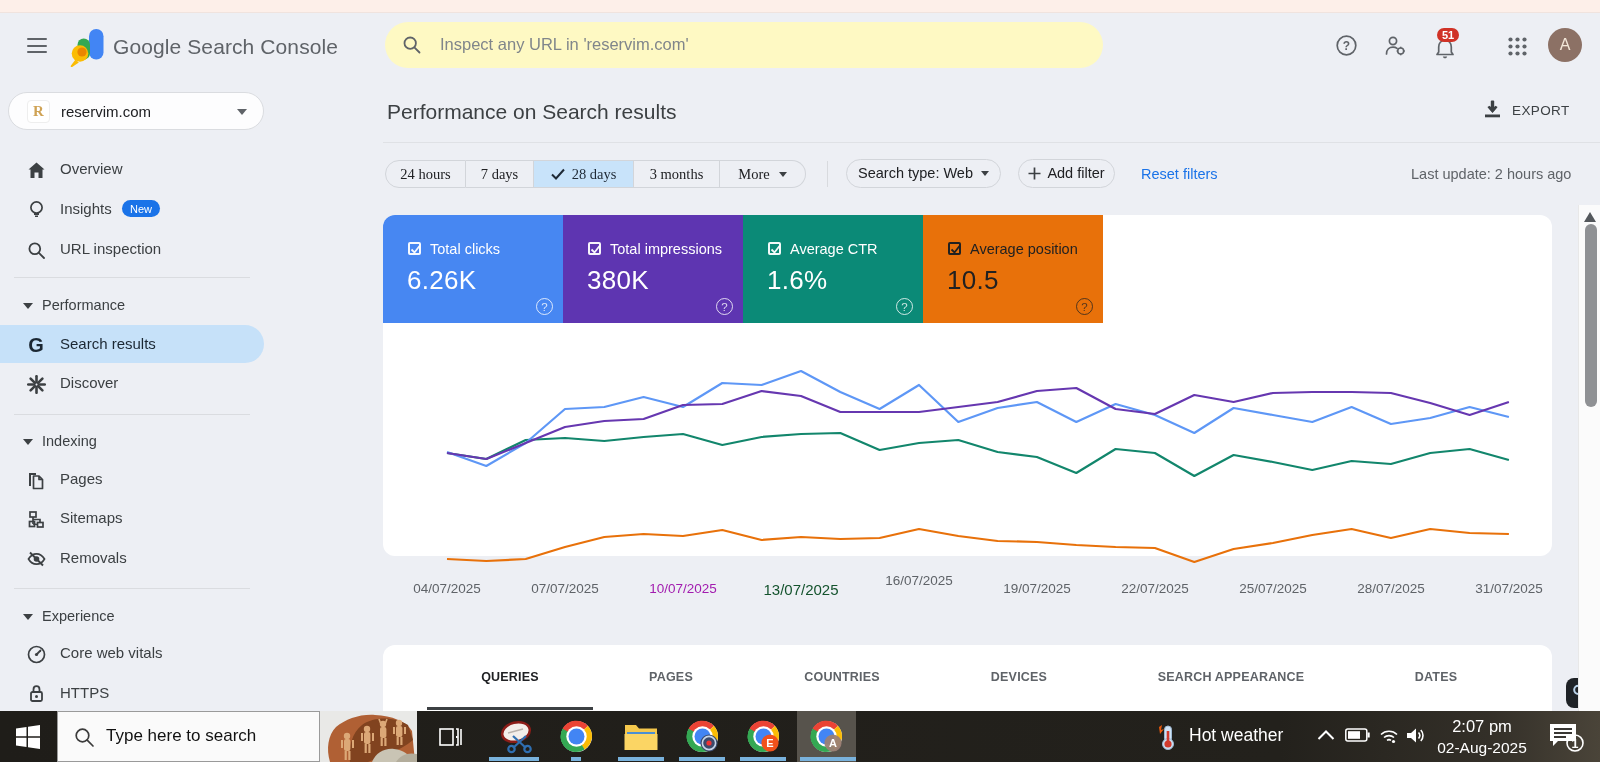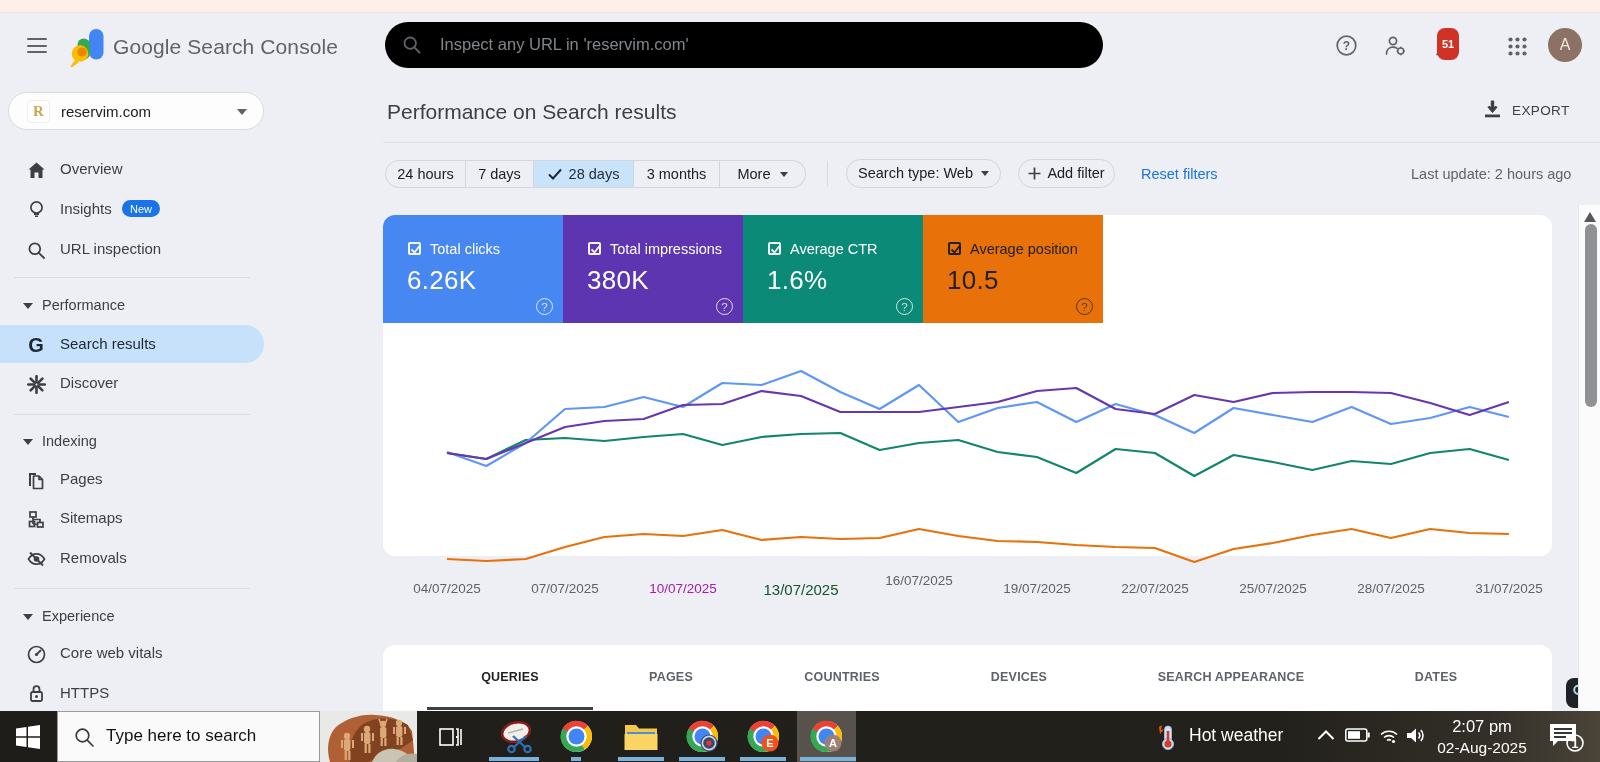--- a/index.html
+++ b/index.html
@@ -4,21 +4,21 @@
 <style>
   * { margin:0; padding:0; box-sizing:border-box; }
   html,body { width:1600px; height:762px; overflow:hidden; }
   body { font-family:"Liberation Sans", sans-serif; background:#edeff4; position:relative; }
   .abs { position:absolute; }
   
   #topstrip { left:0; top:0; width:1600px; height:13px; background:#fdefe9; border-bottom:1px solid #f0e3de; }
   
   #hamburger div { position:absolute; left:27px; width:20px; height:2.4px; background:#5f6368; border-radius:1px; }
   #gsc-title { left:113px; top:35px; font-size:21px; color:#5f6368; letter-spacing:0.1px; }
-  #searchpill { left:385px; top:22px; width:718px; height:46px; background:#000000; border-radius:23px; }
+  #searchpill { left:385px; top:22px; width:718px; height:46px; background:#fef9c3; border-radius:23px; }
   #searchpill .ph { position:absolute; left:55px; top:13px; font-size:16.5px; color:#80868b; }
   
   #proppill { left:8px; top:92px; width:256px; height:38px; background:#fdfdfe; border:1px solid #dadce0; border-radius:19px; }
   #proppill .fav { position:absolute; left:18px; top:7px; width:23px; height:23px; border-radius:4px; background:#fff; border:1px solid #eee; }
   #proppill .nm { position:absolute; left:52px; top:10px; font-size:15px; color:#202124; font-weight:500;}
   .caret { width:0; height:0; border-left:5px solid transparent; border-right:5px solid transparent; border-top:6px solid #5f6368; }
   .mi { position:absolute; left:0; width:264px; height:40px; }
   .mi .ic { position:absolute; left:27px; top:11px; width:19px; height:19px; }
   .mi .lb { position:absolute; left:60px; top:10px; font-size:15px; color:#3c4043; }
   .sect { position:absolute; left:0; width:264px; height:30px; }
@@ -27,21 +27,21 @@
   .sdiv { position:absolute; left:14px; width:236px; height:1px; background:#dadce0; }
   #selitem { left:0; top:325px; width:264px; height:38px; background:#c6e1f9; border-radius:0 19px 19px 0; }
   .newbadge { position:absolute; left:122px; top:2px; background:#1a73e8; color:#fff; font-size:11px; font-weight:500; padding:2.5px 8px; border-radius:10px; }
   
   #ptitle { left:387px; top:100px; font-size:21px; color:#3c4043; }
   #export { left:1484px; top:100px; }
   #export span { position:absolute; left:28px; top:3px; font-size:13.5px; font-weight:500; letter-spacing:0.4px; color:#3c4043; }
   #hdivider { left:383px; top:142px; width:1217px; height:1px; background:#dfe1e5; }
   
   .seg { position:absolute; top:160px; height:28px; border:1px solid #d2d5da; border-left:none; font-size:14.5px; color:#202124; text-align:center; background:transparent; }
-  .seg span { display:inline-block; margin-top:4.5px; }
+  .seg span { display:inline-block; margin-top:4.5px;font-family:Liberation Serif, serif; }
   .chip { position:absolute; top:159px; height:29px; border:1px solid #d2d5da; border-radius:15px; font-size:14.5px; color:#202124; }
   #resetf { left:1141px; top:166px; font-size:14.5px; color:#1a73e8; }
   #lastupd { left:1411px; top:166px; font-size:14.5px; color:#5f6368; }
   
   #bigcard { left:383px; top:215px; width:1169px; height:341px; background:#fff; border-radius:12px; }
   .mcard { position:absolute; top:0; width:180px; height:108px; }
   .mcard .cb { position:absolute; left:25px; top:27px; width:13px; height:13px; border:2px solid rgba(255,255,255,.95); border-radius:2px; }
   .mcard .cb svg { position:absolute; left:0px; top:0px; }
   .mcard .lb { position:absolute; left:47px; top:26px; font-size:14.5px; font-weight:500; color:#fff; }
   .mcard .val { position:absolute; left:24px; top:50px; font-size:26px; color:#fff; letter-spacing:0.3px; }
@@ -99,21 +99,21 @@
       <line x1="16.7" y1="10.7" x2="16.7" y2="12.2"></line>
       <line x1="16.7" y1="17.8" x2="16.7" y2="19.3"></line>
       <line x1="12.6" y1="15" x2="14.1" y2="15"></line>
       <line x1="19.3" y1="15" x2="20.8" y2="15"></line>
     </g>
   </svg>
 <svg class="abs" style="left:1434px;top:39px" width="22" height="20" viewBox="0 0 22 20">
     <path d="M11 1.5 C7 1.5 4.7 4.5 4.7 8 L4.7 13 L3 15.5 L19 15.5 L17.3 13 L17.3 8 C17.3 4.5 15 1.5 11 1.5 Z" fill="none" stroke="#5f6368" stroke-width="1.7" stroke-linejoin="round"></path>
     <path d="M8.8 17.5 C9.2 18.8 10 19.3 11 19.3 C12 19.3 12.8 18.8 13.2 17.5 Z" fill="#5f6368"></path>
   </svg>
-<div class="abs" style="left:1437px;top:28px;background:#d03226;color:#fff;font-size:11px;font-weight:700;border-radius:8px;padding:10px 5px;text-align:center;">51</div>
+<div class="abs" style="left:1437px;top:28px;background:#d03226;color:#fff;font-size:11px;font-weight:700;border-radius:8px;padding:1px 5px;text-align:center;">51</div>
 <svg class="abs" style="left:1508px;top:37px" width="19" height="19" viewBox="0 0 19 19">
     <g fill="#5f6368">
       <circle cx="2.5" cy="2.5" r="2.1"></circle>
       <circle cx="9.5" cy="2.5" r="2.1"></circle>
       <circle cx="16.5" cy="2.5" r="2.1"></circle>
       <circle cx="2.5" cy="9.5" r="2.1"></circle>
       <circle cx="9.5" cy="9.5" r="2.1"></circle>
       <circle cx="16.5" cy="9.5" r="2.1"></circle>
       <circle cx="2.5" cy="16.5" r="2.1"></circle>
       <circle cx="9.5" cy="16.5" r="2.1"></circle>

